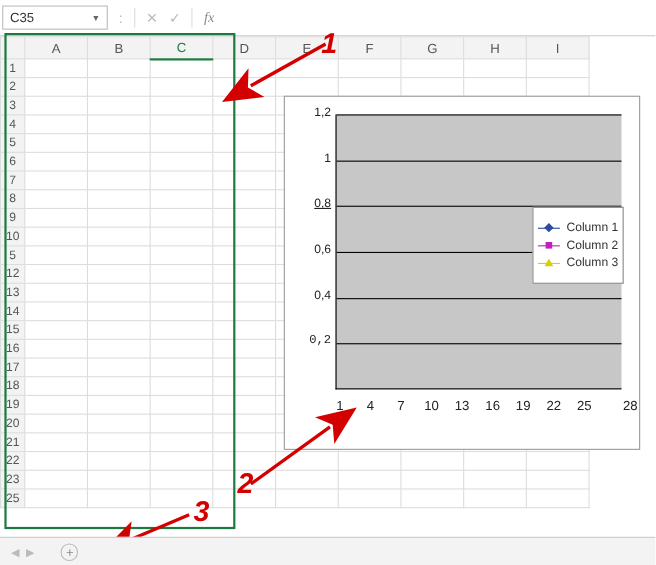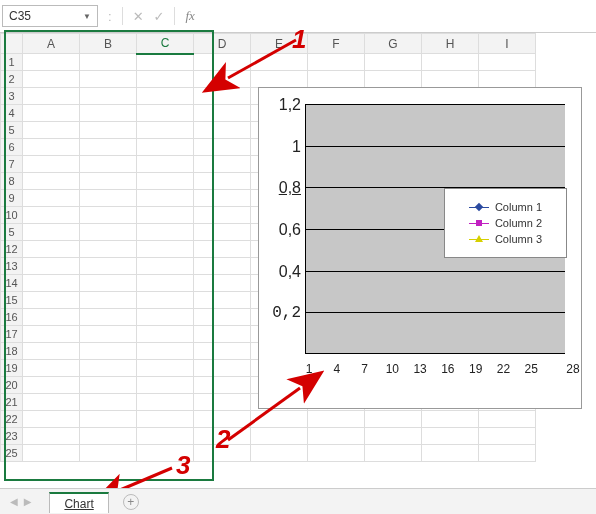--- a/index.html
+++ b/index.html
@@ -24,24 +24,24 @@
   table.grid td { height: 17px; background: #fff; }
   th.colhdr.sel { background: #e0e8e0; border-bottom: 2px solid #1a7a3f; color: #1a7a3f; }
 
   
   .sel-rect { position: absolute; left: 4px; top: 30px; width: 210px; height: 451px; border: 2px solid #1a7a3f; pointer-events: none; }
 
   
   .chart-box { position: absolute; left: 258px; top: 87px; width: 324px; height: 322px; background: #fff; border: 1px solid #999; }
   .plot-area { position: absolute; left: 46px; top: 16px; width: 260px; height: 250px; background: #c7c7c7; border-left: 1px solid #000; border-bottom: 1px solid #000; }
   .gridline { position: absolute; left: 0; width: 100%; height: 1px; background: #000; }
-  .ytick { position: absolute; left: 12px; width: 30px; text-align: right; font-size: 16px; color: #222; }
+  .ytick { position: absolute; left: 12px; width: 30px; text-align: right; font-size: 11px; color: #222; }
   .xtick { position: absolute; top: 274px; font-size: 12px; color: #222; text-align: center; width: 20px; }
 
-  .legend { position: absolute; right: 14px; top: 100px; background: #fff; border: 1px solid #888; padding: 8px 24px; font-size: 11px; }
+  .legend { position: absolute; right: 14px; top: 100px; background: #fff; border: 1px solid #888; padding: 8px 4px; font-size: 11px; }
   .legend-row { display: flex; align-items: center; gap: 6px; margin: 4px 0; white-space: nowrap; }
   .legend-line { width: 20px; height: 1px; position: relative; }
   .legend-marker { position: absolute; left: 7px; top: -3px; width: 6px; height: 6px; }
 
   
   .tabbar { position: absolute; left: 0; bottom: 0; width: 100%; height: 26px; background: #f3f3f3; border-top: 1px solid #ccc; display: flex; align-items: center; }
   .tab-nav { display: flex; gap: 2px; padding: 0 8px; color: #bbb; font-size: 10px; }
   .tab-nav span { padding: 2px; }
   .sheet-tab { border: 1px solid #bbb; border-bottom: none; background: #fff; padding: 3px 14px 2px; font-size: 12px; margin-left: 8px; position: relative; top: 1px; text-decoration: underline; border-top: 2px solid #1a7a3f; }
   .add-sheet { margin-left: 14px; width: 16px; height: 16px; border: 1px solid #bbb; border-radius: 50%; display: flex; align-items: center; justify-content: center; font-size: 12px; color: #888; }
@@ -441,15 +441,14 @@
 </svg>
 <div class="anno-num" style="left:292px;top:24px;">1</div>
 <div class="anno-num" style="left:216px;top:424px;">2</div>
 <div class="anno-num" style="left:176px;top:450px;">3</div>
 
 <div class="tabbar">
   <div class="tab-nav">
     <span>◀</span>
     <span>▶</span>
   </div>
-  <div class="sheet-tab">Chart</div>
   <div class="add-sheet">+</div>
 </div>
 
 </body></html>

